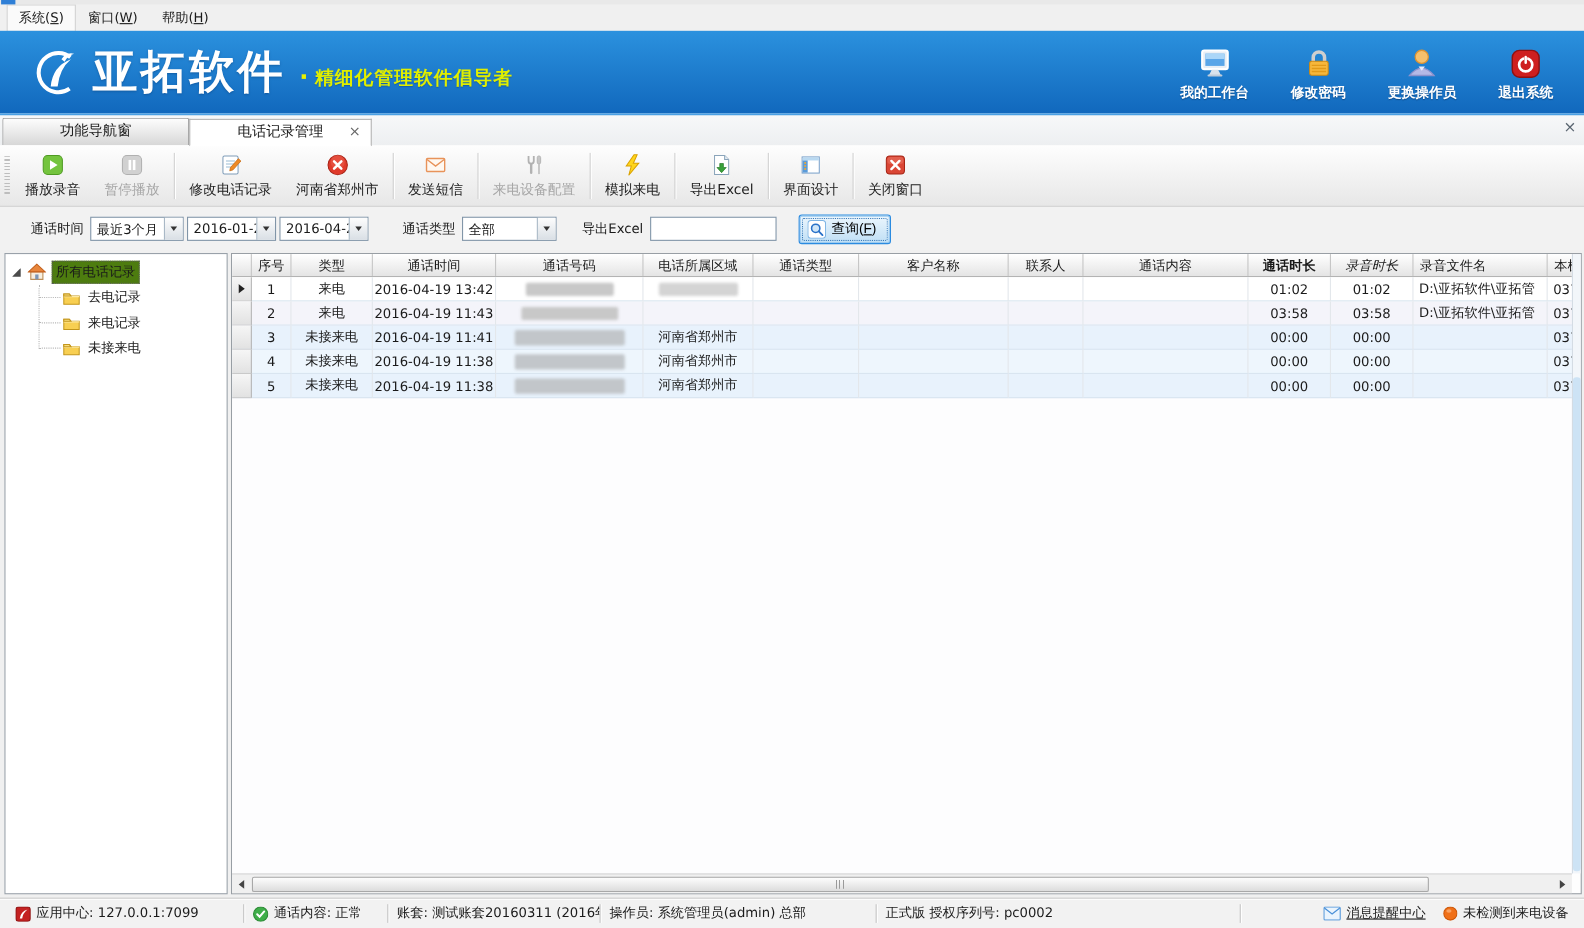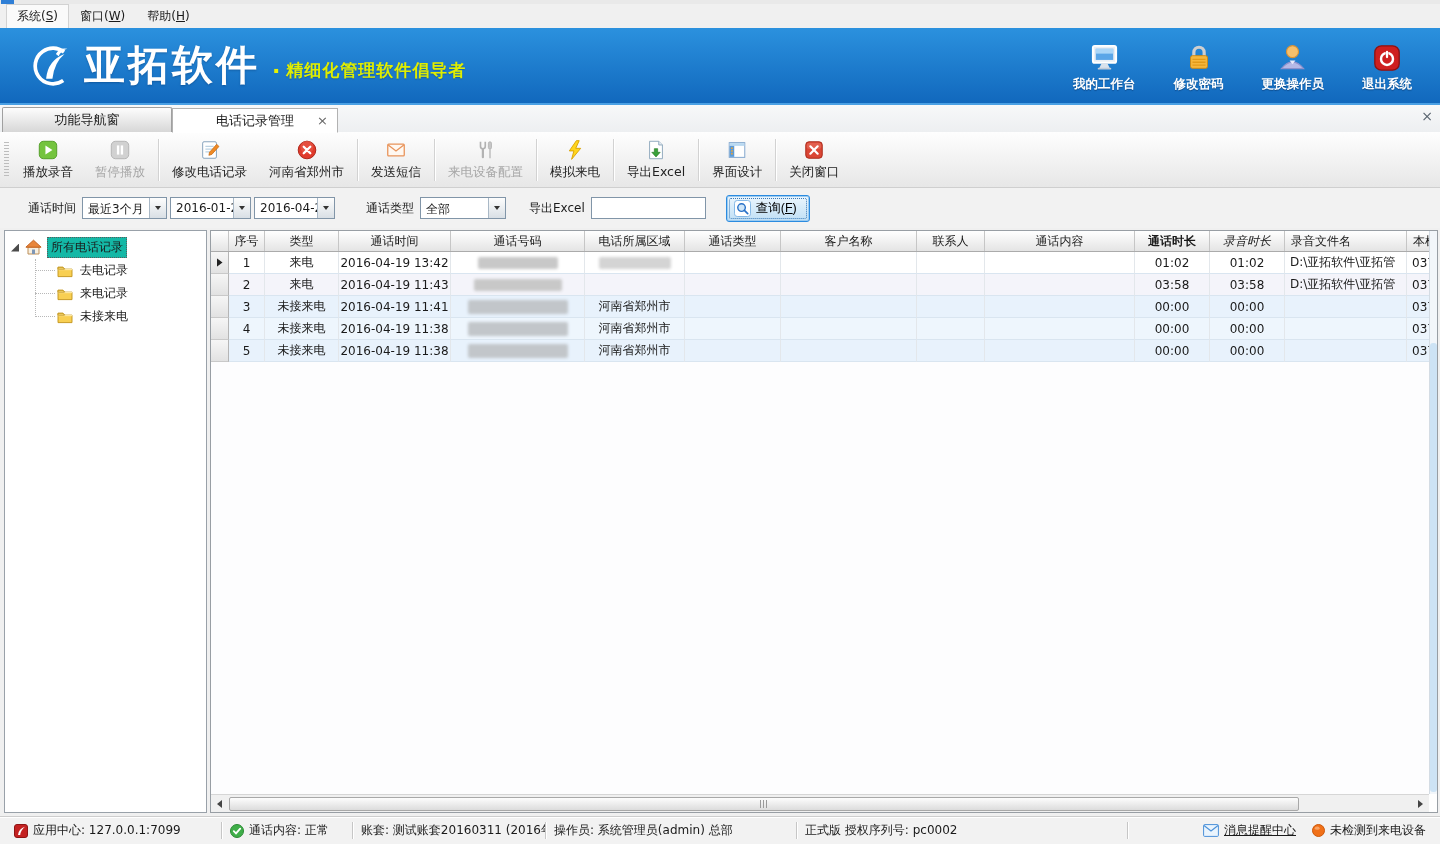--- a/index.html
+++ b/index.html
@@ -61,21 +61,21 @@
      box-shadow:0 0 0 1px #9ccbf0 inset; font-size:12.5px; }
   .qbtn::after { content:""; position:absolute; inset:2px; border:1px dotted #3a7ab8; border-radius:2px; pointer-events:none; }
   .qicon { width:17px; height:17px; }
 
   
   .main { position:absolute; left:0; right:0; top:228px; bottom:28px; background:#f0f0f0; }
   .tree-panel { position:absolute; left:4px; top:2px; width:203px; bottom:3px; background:#fff; border:1px solid #99a1a9; padding-top:5px; overflow:hidden; }
   .tree-row { height:23px; display:flex; align-items:center; cursor:pointer; position:relative; }
   .tree-root .t-exp { width:8px; height:8px; margin-left:6px; background:#4b4b4b; clip-path:polygon(100% 0,100% 100%,0 100%); }
   .tree-root .t-home { width:17px; height:17px; margin-left:6px; }
-  .tree-root .t-label { margin-left:5px; border:1px dotted #5a5a5a; padding:1px 3px; background:#14b8a6; }
+  .tree-root .t-label { margin-left:5px; border:1px dotted #5a5a5a; padding:1px 3px; background:#4d7c0f; }
   .tree-child { padding-left:52px; }
   .tree-child .t-folder { width:16px; height:14px; }
   .tree-child .t-label { margin-left:7px; }
   .tree-guide-v { position:absolute; left:30px; top:28px; height:58px; border-left:1px dotted #b8b8b8; }
   .tree-child .t-dash { position:absolute; left:30px; width:20px; border-top:1px dotted #b8b8b8; }
 
   
   .grid-panel { position:absolute; left:210px; top:2px; right:2px; bottom:3px; background:#fefefe; border:1px solid #989ea4; }
   .g-viewport { position:absolute; left:0; top:0; right:8px; bottom:18px; overflow:hidden; background:#fdfdfe; }
   .g-inner { width:1264px; }

